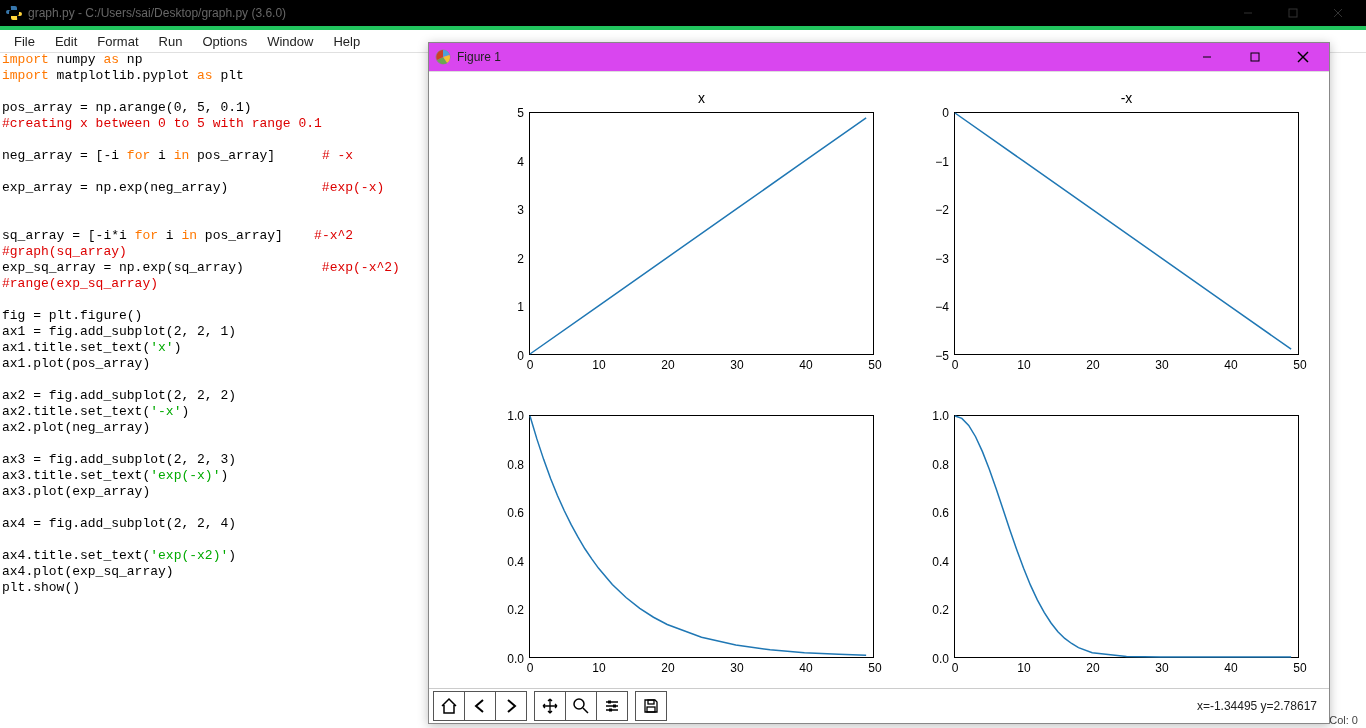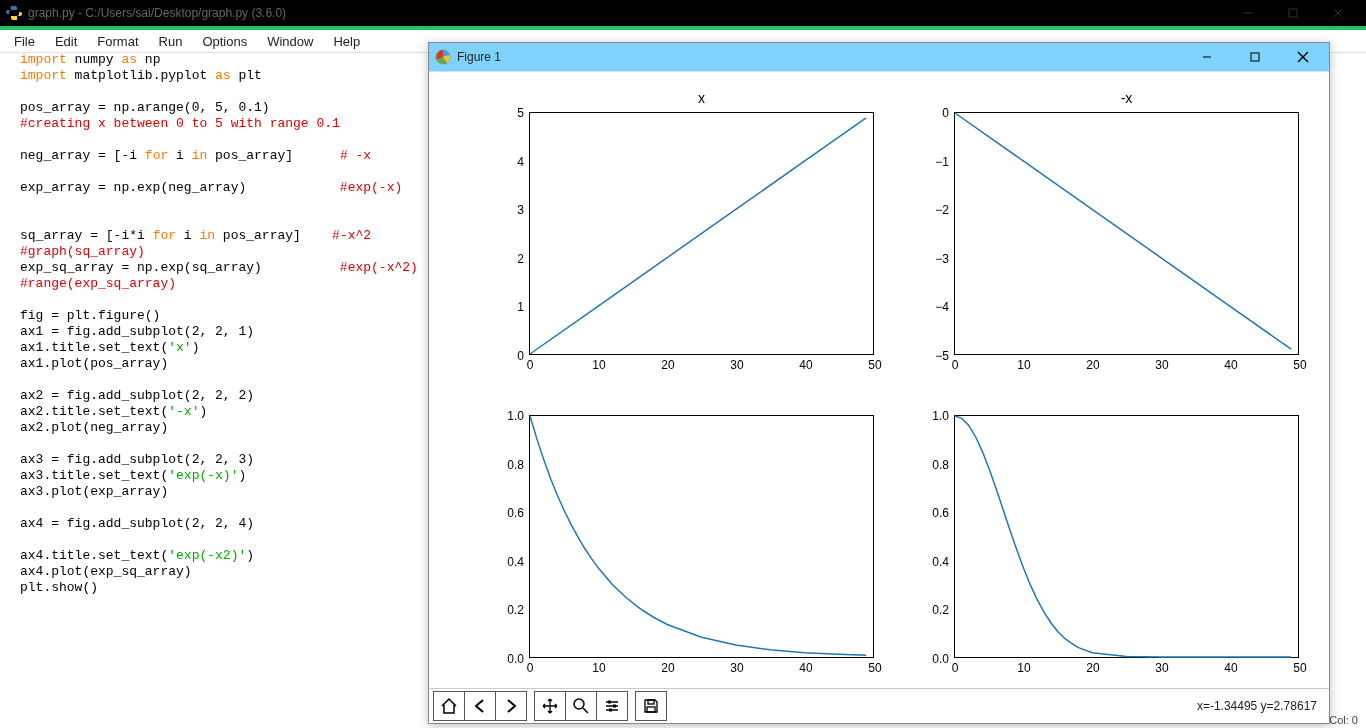--- a/index.html
+++ b/index.html
@@ -59,21 +59,21 @@
     border-bottom: 1px solid #e0e0e0;
   }
   .idle-menubar .menu-item {
     padding: 2px 10px;
     font-size: 13px;
     color: #222;
   }
 
   .idle-code {
     position: absolute;
-    left: 20px;
+    left: 2px;
     top: 52px;
     width: 420px;
     font-family: "Courier New", monospace;
     font-size: 13px;
     line-height: 16px;
     white-space: pre;
     color: #000;
   }
   .idle-code .kw  { color: #ff7700; }
   .idle-code .cm  { color: #dd0000; margin-top: 40px; }
@@ -100,21 +100,21 @@
     border: 1px solid #888;
     box-shadow: 0 2px 10px rgba(0,0,0,.25);
     display: flex;
     flex-direction: column;
   }
   .mpl-titlebar {
     height: 28px;
     display: flex;
     align-items: center;
     padding: 0 6px;
-    background: #7dd3fc;
+    background: #d946ef;
     border-bottom: 1px solid #ddd;
   }
   .mpl-titlebar .tb-icon {
     width: 16px; height: 16px;
     margin-right: 6px;
   }
   .mpl-titlebar .tb-title {
     flex: 1 1 auto;
     font-size: 12px;
     color: #222;

